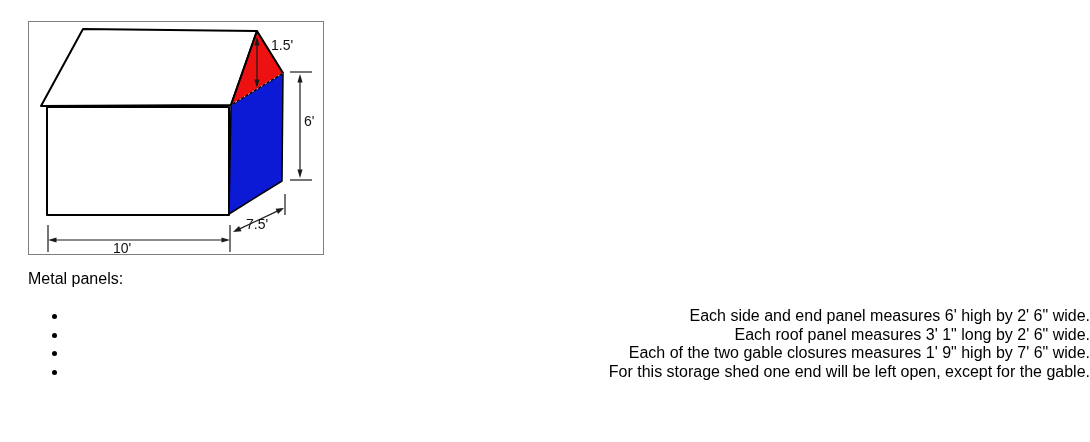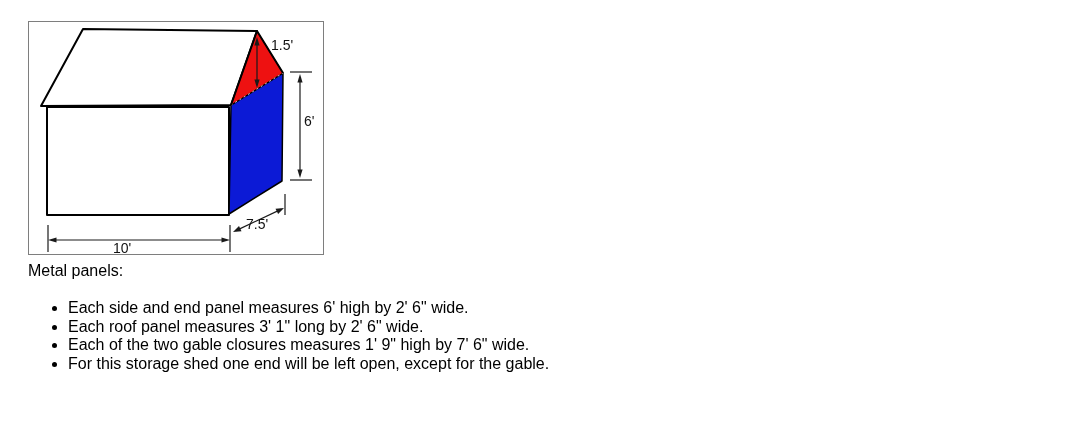--- a/index.html
+++ b/index.html
@@ -46,27 +46,28 @@
     font-family: "Liberation Sans", sans-serif;
     font-size: 14px;
     fill: #111111;
   }
   p.construction {
     margin: 25px 0 0 0;
     max-width: 1036px;
     line-height: 19px;
   }
   p.panels-heading {
-    margin: 6px 0 0 0;
+    margin: 14px 0 0 0;
     line-height: 19px;
   }
   ul.panel-specs {
     margin: 19px 0 0 0;
     padding-left: 40px;
     line-height: 18.5px;
+    text-align: right;
   }
   ul.panel-specs li {
     margin: 0;
     padding: 0;
   }
 </style>
 </head>
 <body>
 
 <div class="page">

